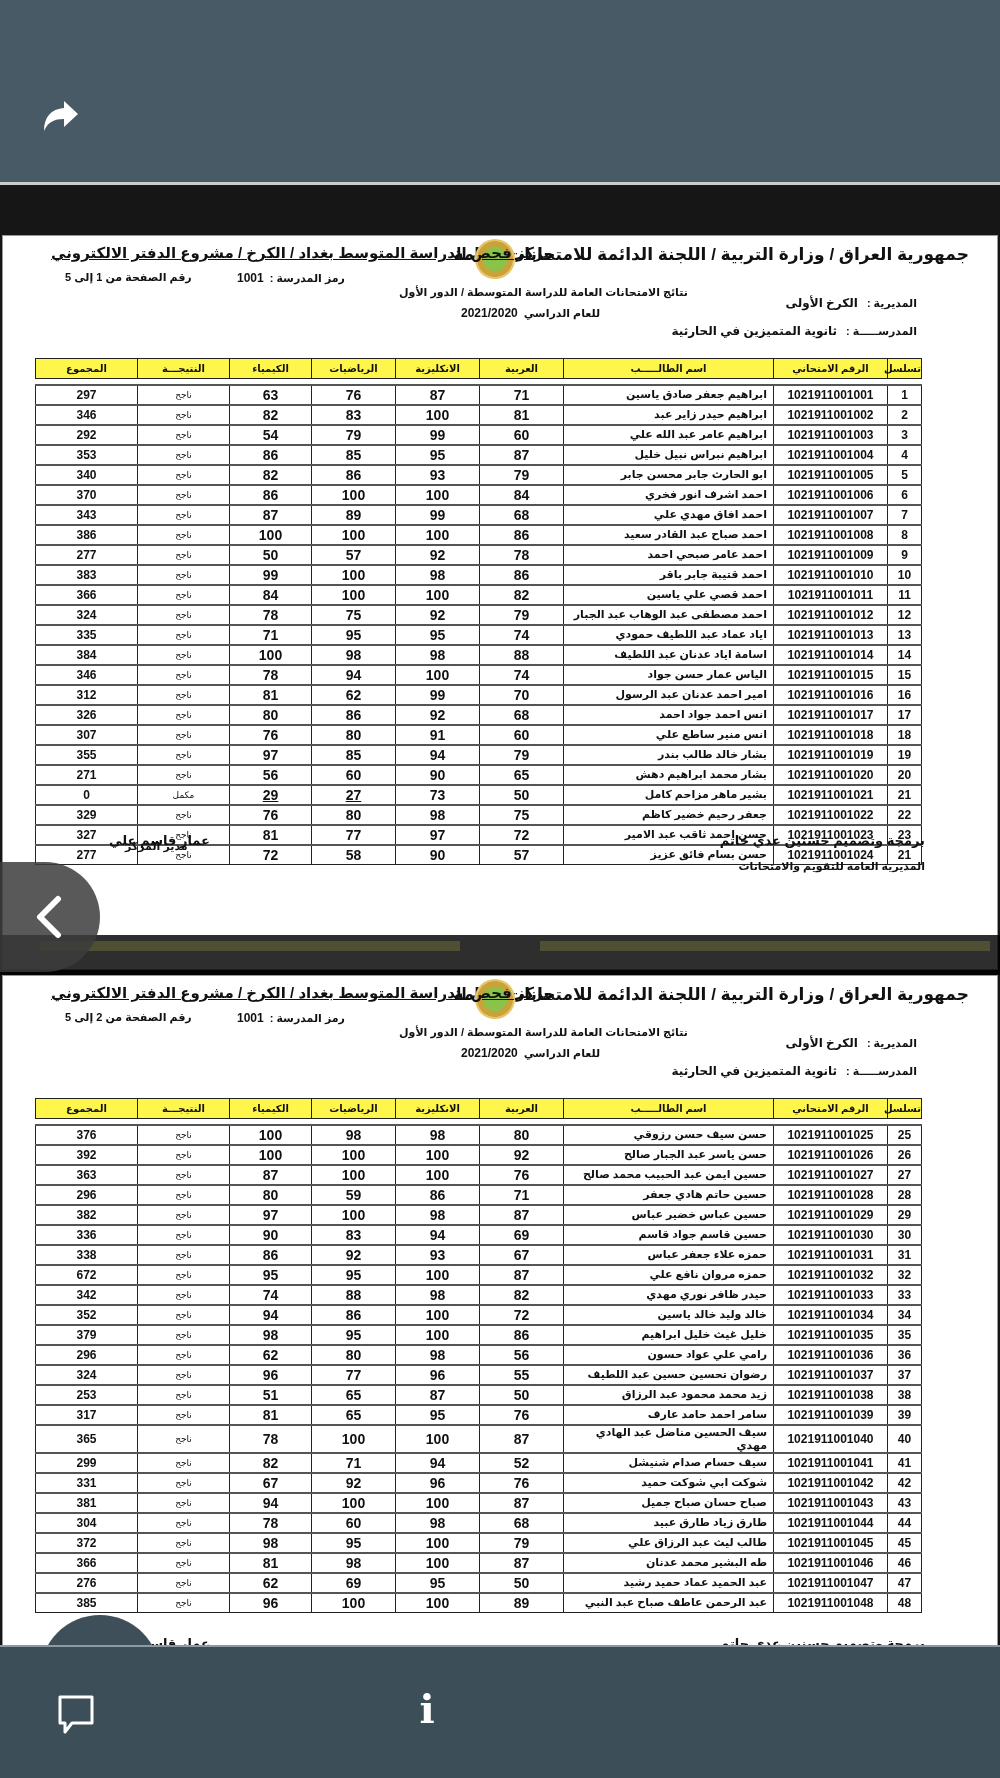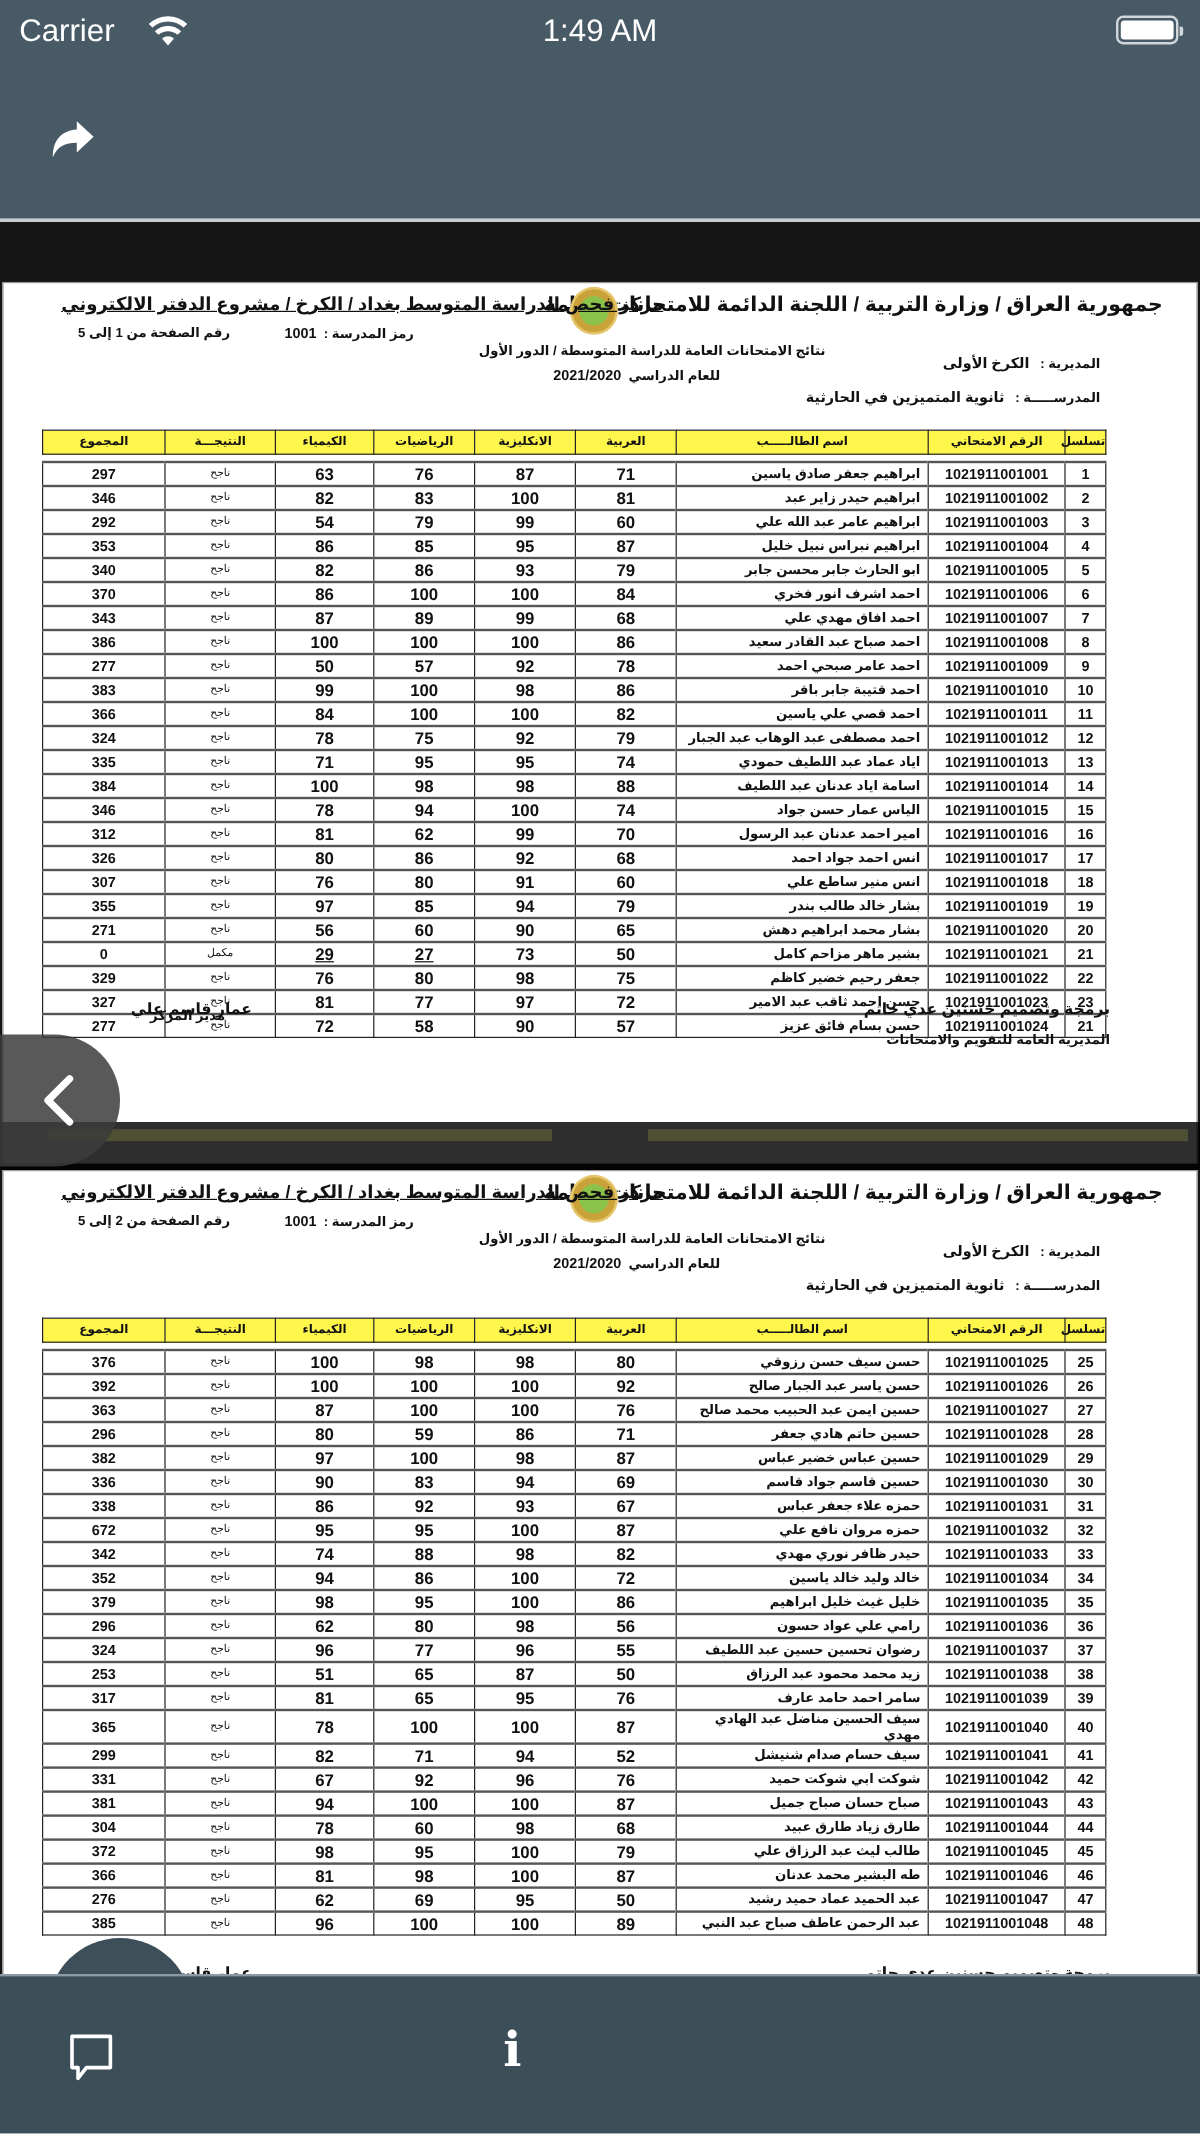--- a/index.html
+++ b/index.html
@@ -55,30 +55,20 @@
   .bottombar { position: absolute; left: 0; top: 1645px; width: 1000px; height: 133px; background: #3c4f58; border-top: 2px solid #8d9aa2; }
   .chat-btn { position: absolute; left: 56px; top: 46px; width: 40px; height: 44px; }
   .info-btn { position: absolute; left: 412px; top: 40px; width: 30px; height: 44px; font-family: "DejaVu Serif", serif; font-size: 40px; font-weight: bold; color: #fff; text-align: center; line-height: 44px; }
   .home-btn { position: absolute; left: 732px; top: 14px; width: 240px; height: 106px; border: 3px solid #fff; border-radius: 53px; display: flex; align-items: center; justify-content: center; gap: 10px; direction: rtl; }
   .home-btn .label { font-size: 30px; font-weight: bold; color: #fff; }
 </style>
 </head>
 <body>
 
 <div class="topbar">
-  <div class="status">
-    <span class="carrier">Carrier</span>
-    <svg class="wifi" viewBox="0 0 32 28">
-      <path d="M16 26 L11 20 A8 8 0 0 1 21 20 Z" fill="#fff"></path>
-      <path d="M5 14 A16 16 0 0 1 27 14 L24 17 A12 12 0 0 0 8 17 Z" fill="#fff"></path>
-      <path d="M0 8 A23 23 0 0 1 32 8 L29 11 A19 19 0 0 0 3 11 Z" fill="#fff"></path>
-    </svg>
-    <span class="clock">1:49 AM</span>
-    <span class="battery"></span>
-  </div>
   <svg class="share-btn" viewBox="0 0 44 44">
     <path d="M28 8 L42 21 L28 34 L28 26 C18 26 12 29 8 38 C8 24 15 16 28 15 Z" fill="#fff"></path>
   </svg>
   <div class="topbar-line"></div>
 </div>
 
 <div class="viewer">
 
   <div class="page page1">
     <div class="doc-header-right">جمهورية العراق / وزارة التربية / اللجنة الدائمة للامتحانات العامة</div>

